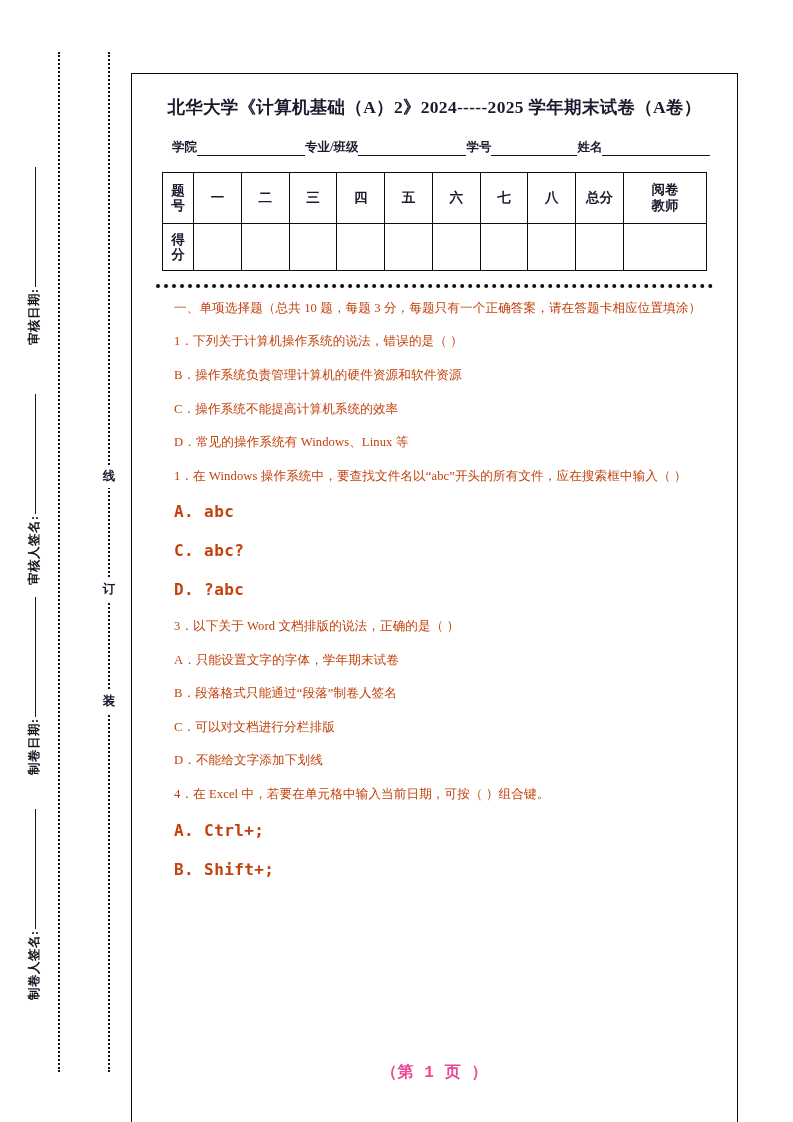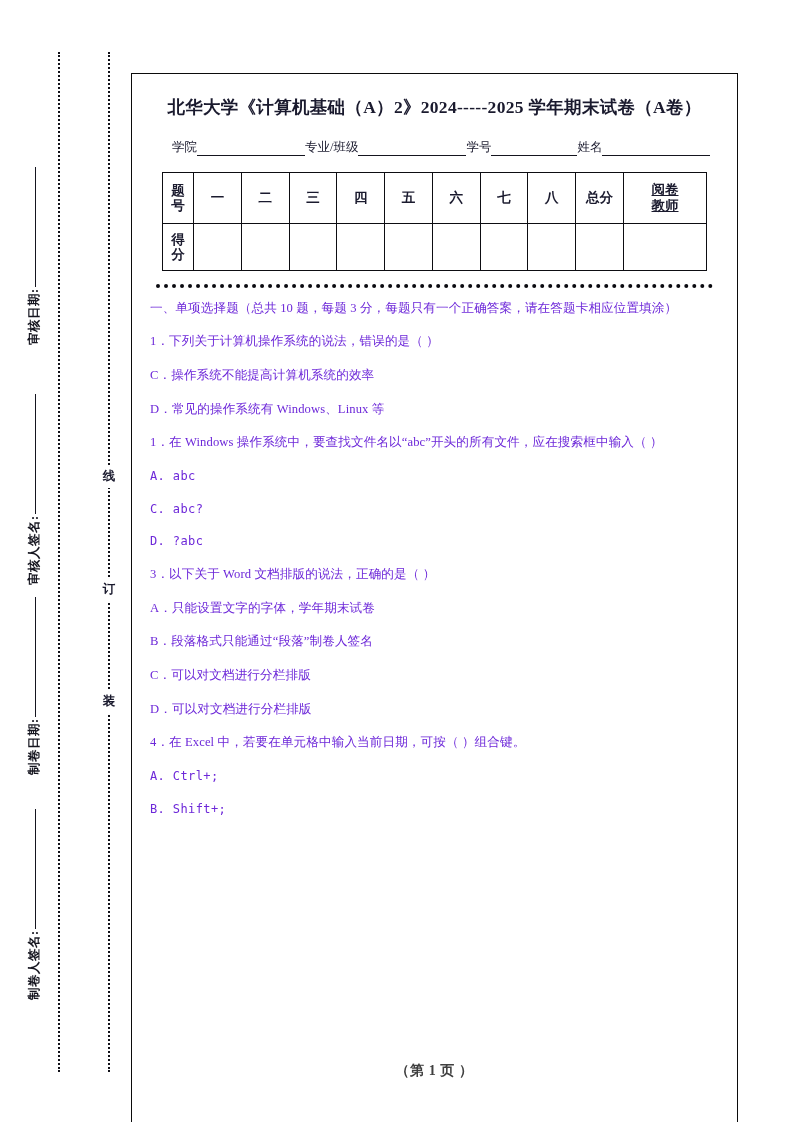--- a/index.html
+++ b/index.html
@@ -96,21 +96,21 @@
     line-height: 1.72;
     letter-spacing: 0.3px;
     margin: 4px 4px 0 4px;
     font-family: "Liberation Serif", "DejaVu Serif", serif;
   }
 
   
   .info-line {
     margin: 17px 8px 0 22px;
     font-size: 12.5px;
-    font-weight: normal;
+    font-weight: bold;
     white-space: nowrap;
     display: flex;
     align-items: flex-end;
   }
   .info-line .fld { display: inline-block; }
   .info-line .rule {
     display: inline-block;
     border-bottom: 1.2px solid #15151f;
     height: 13px;
   }
@@ -134,63 +134,64 @@
     font-weight: bold;
     font-family: "Liberation Serif", "DejaVu Serif", serif;
     color: #1a1a2e;
   }
   td.rowhead {
     width: 30px;
     line-height: 1.12;
     padding: 3px 0;
     font-size: 13px;
   }
-  td.teacher { width: 80px; line-height: 1.2; text-decoration: underline; }
+  td.teacher { width: 80px; line-height: 1.2; }
   tr.head-row td { height: 44px; }
   tr.blank-row td { height: 40px; }
   .stack-ch { display: block; }
 
   
   .hr-dots {
     margin: 13px 6px 0 6px;
     border-top: 4px dotted #0a0a10;
     height: 0;
   }
 
   
   .body-text {
-    margin: 11px 10px 0 0;
+    margin: 11px 10px 0 24px;
     font-size: 12.6px;
     line-height: 1.52;
-    color: #6d28d9;
+    color: #c2410c;
   }
   .q-block { margin-bottom: 0; }
   .p-line {
     font-family: "Liberation Serif", "DejaVu Serif", serif;
     margin: 0 0 14.5px 0;
     letter-spacing: 0.1px;
   }
   .p-line.section-head { margin-bottom: 14px; }
   .p-line.mono {
     font-family: "DejaVu Sans Mono", "Liberation Mono", monospace;
-    font-size: 12px;
+    font-size: 16px;
     letter-spacing: 0.4px;
+    font-weight: bold;
   }
 
   
   .page-footer {
     position: absolute;
     left: 131px;
     top: 1062px;
     width: 607px;
     text-align: center;
-    font-size: 14px;
-    font-weight: bold;
-    font-family: Liberation Serif, serif;
-    color: #404040;
+    font-size: 16px;
+    font-weight: bold;
+    font-family: Liberation Mono, monospace;
+    color: #ec4899;
     letter-spacing: 0.6px;
   }
 </style>
 </head>
 <body>
 
 <div class="margin-col">
   <div class="vdots d1"></div>
   <div class="vdots d2"></div>
 
@@ -271,37 +272,38 @@
     </div>
 
     <div class="hr-dots"></div>
 
     <div class="body-text">
 
       <div class="p-line section-head">一、单项选择题（总共 10 题，每题 3 分，每题只有一个正确答案，请在答题卡相应位置填涂）</div>
 
       <div class="q-block">
         <div class="p-line">1．下列关于计算机操作系统的说法，错误的是（   ）</div>
+        <div class="p-line">B．操作系统负责管理计算机的硬件资源和软件资源</div>
         <div class="p-line">C．操作系统不能提高计算机系统的效率</div>
         <div class="p-line">D．常见的操作系统有 Windows、Linux 等</div>
       </div>
 
       <div class="q-block">
         <div class="p-line">1．在 Windows 操作系统中，要查找文件名以“abc”开头的所有文件，应在搜索框中输入（   ）</div>
         <div class="p-line mono">A. abc</div>
         <div class="p-line mono">C. abc?</div>
         <div class="p-line mono">D. ?abc</div>
       </div>
 
       <div class="q-block">
         <div class="p-line">3．以下关于 Word 文档排版的说法，正确的是（   ）</div>
         <div class="p-line">A．只能设置文字的字体，学年期末试卷</div>
         <div class="p-line">B．段落格式只能通过“段落”制卷人签名</div>
         <div class="p-line">C．可以对文档进行分栏排版</div>
-        <div class="p-line">D．可以对文档进行分栏排版</div>
+        <div class="p-line">D．不能给文字添加下划线</div>
       </div>
 
       <div class="q-block">
         <div class="p-line">4．在 Excel 中，若要在单元格中输入当前日期，可按（   ）组合键。</div>
         <div class="p-line mono">A. Ctrl+;</div>
         <div class="p-line mono">B. Shift+;</div>
       </div>
 
     </div>
   </div>

